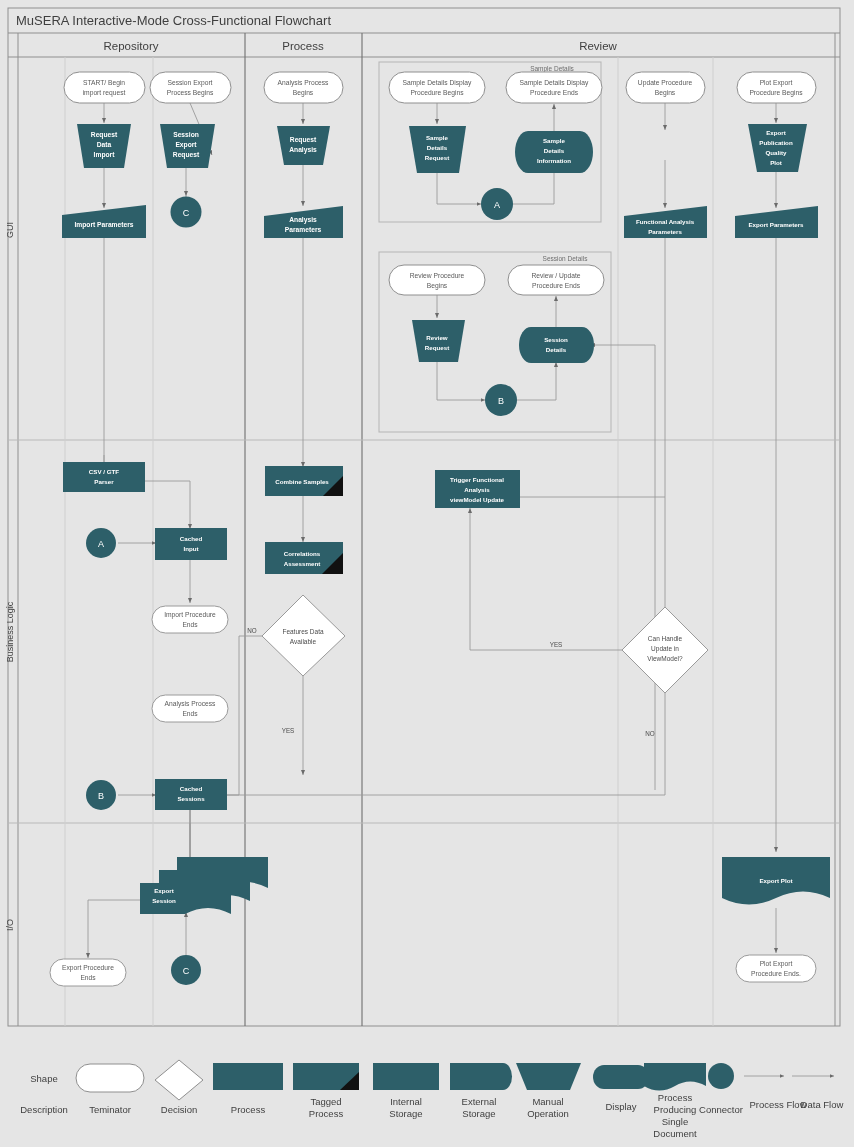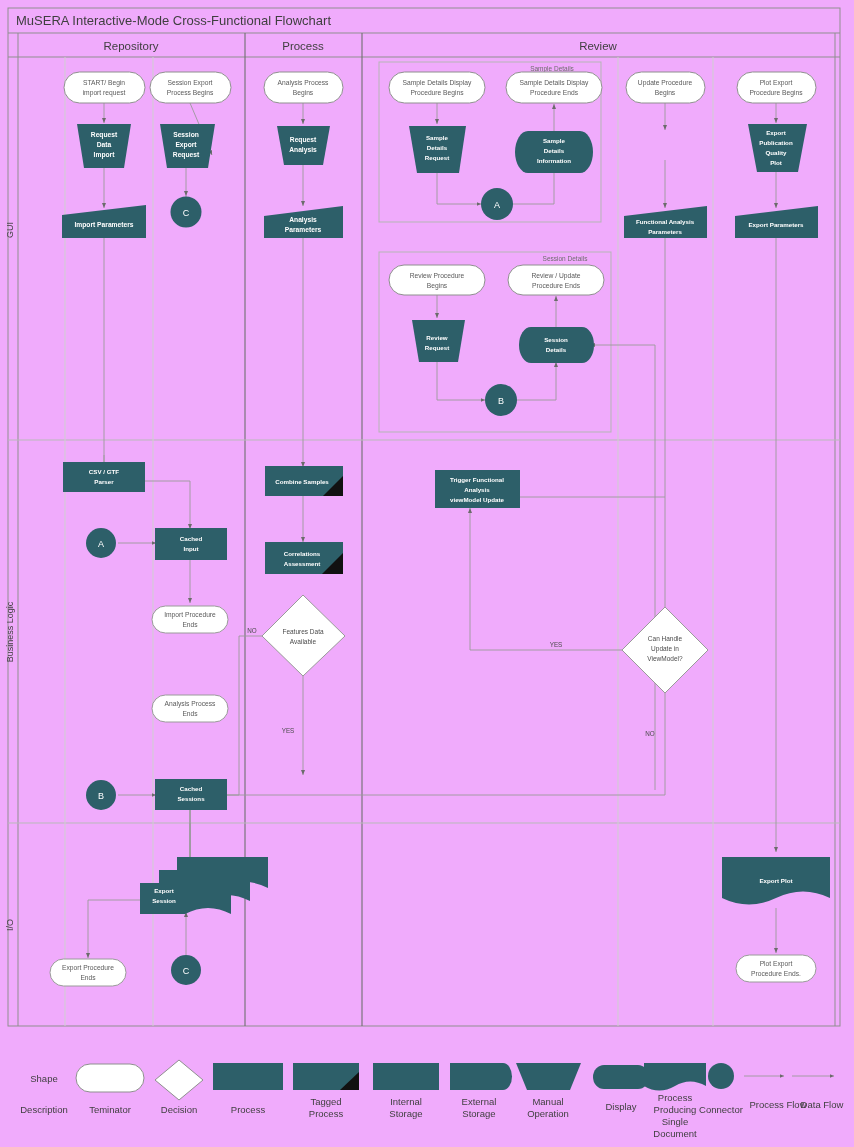--- a/index.html
+++ b/index.html
@@ -1,17 +1,17 @@
 <!DOCTYPE html>
 <html><head>
 <meta charset="utf-8">
 <style>
   html,body{margin:0;padding:0;background:#fff;}
   body{font-family:"Liberation Sans",sans-serif;}
-  #root{position:relative;width:854px;height:1147px;overflow:hidden;background:#f0abfc;}
+  #root{position:relative;width:854px;height:1147px;overflow:hidden;background:#e5e5e5;}
   #svgroot{position:absolute;left:0;top:0;width:854px;height:1147px;}
   text{font-family:"Liberation Sans",sans-serif;}
   .ttl{font-size:13px;fill:#3f3f3f;}
   .lanehdr{font-size:11.5px;fill:#3f3f3f;}
   .rowlbl{font-size:9px;fill:#3f3f3f;}
   .term{font-size:6.7px;fill:#5a5a5a;}
   .darklbl{font-size:6.7px;fill:#ffffff;font-weight:bold;}
   .darklbl-s{font-size:6.2px;fill:#ffffff;font-weight:bold;}
   .conn{font-size:9px;fill:#ffffff;}
   .grp{font-size:6.5px;fill:#6e6e6e;}

